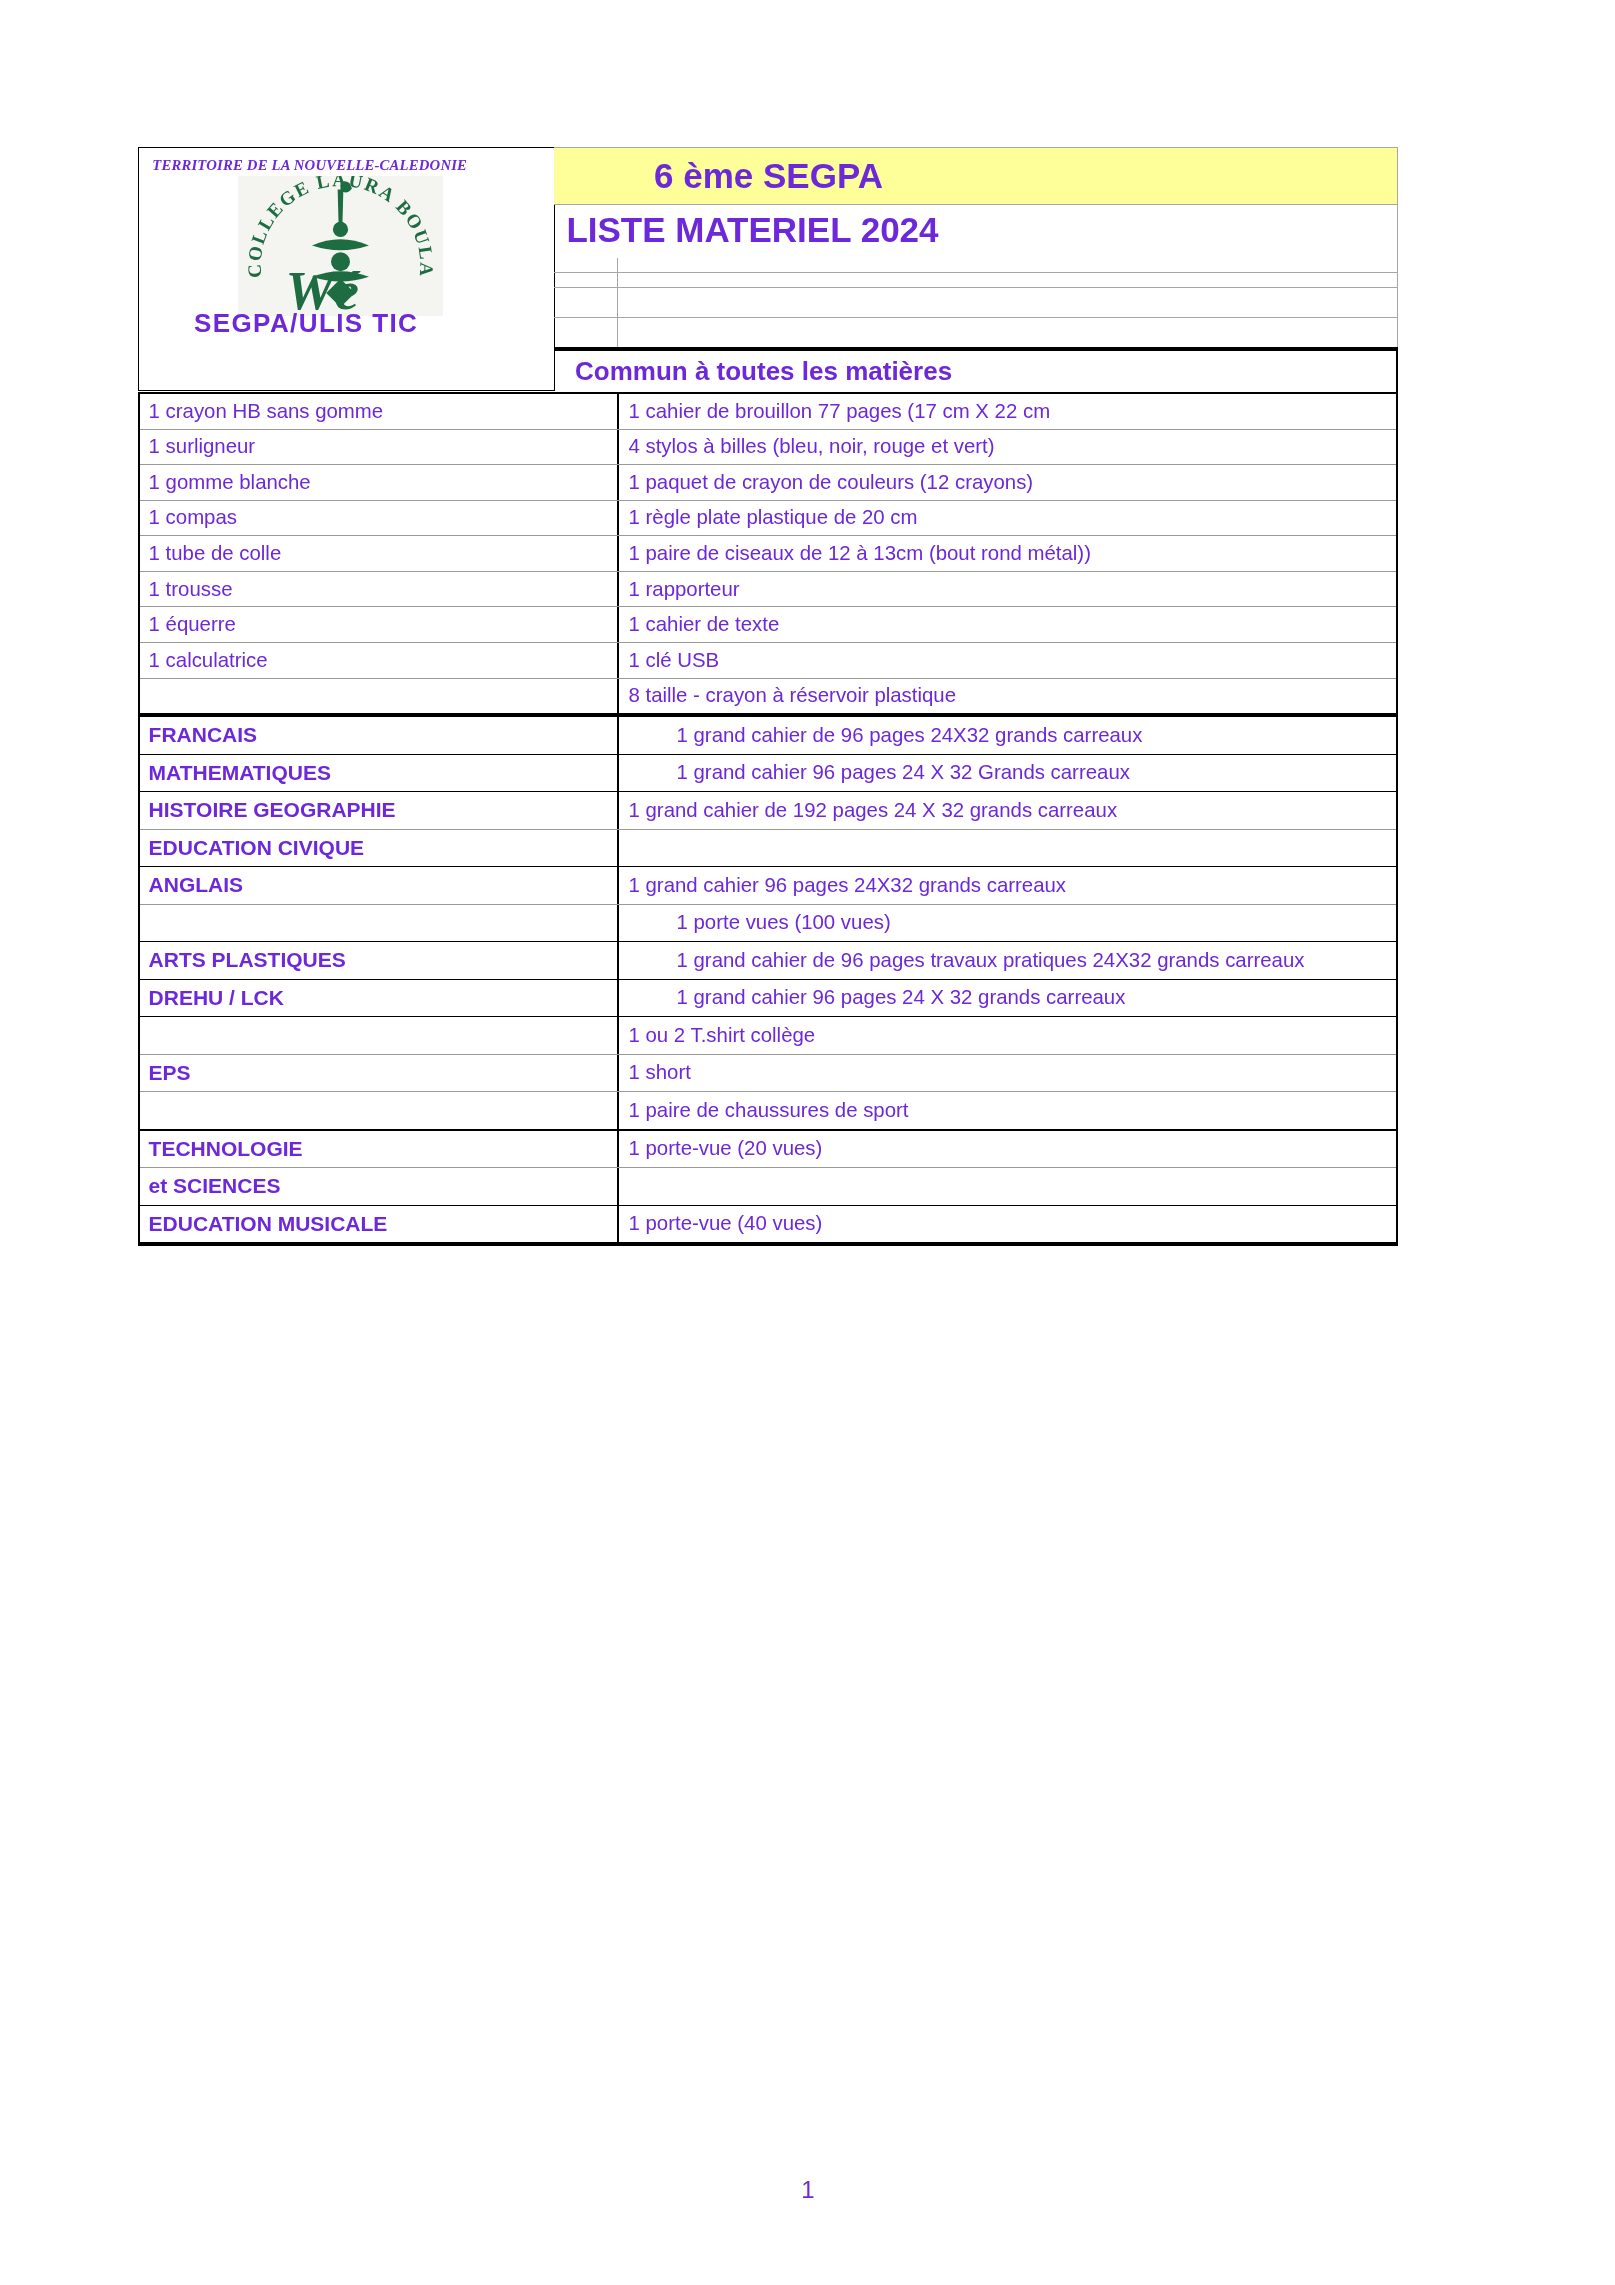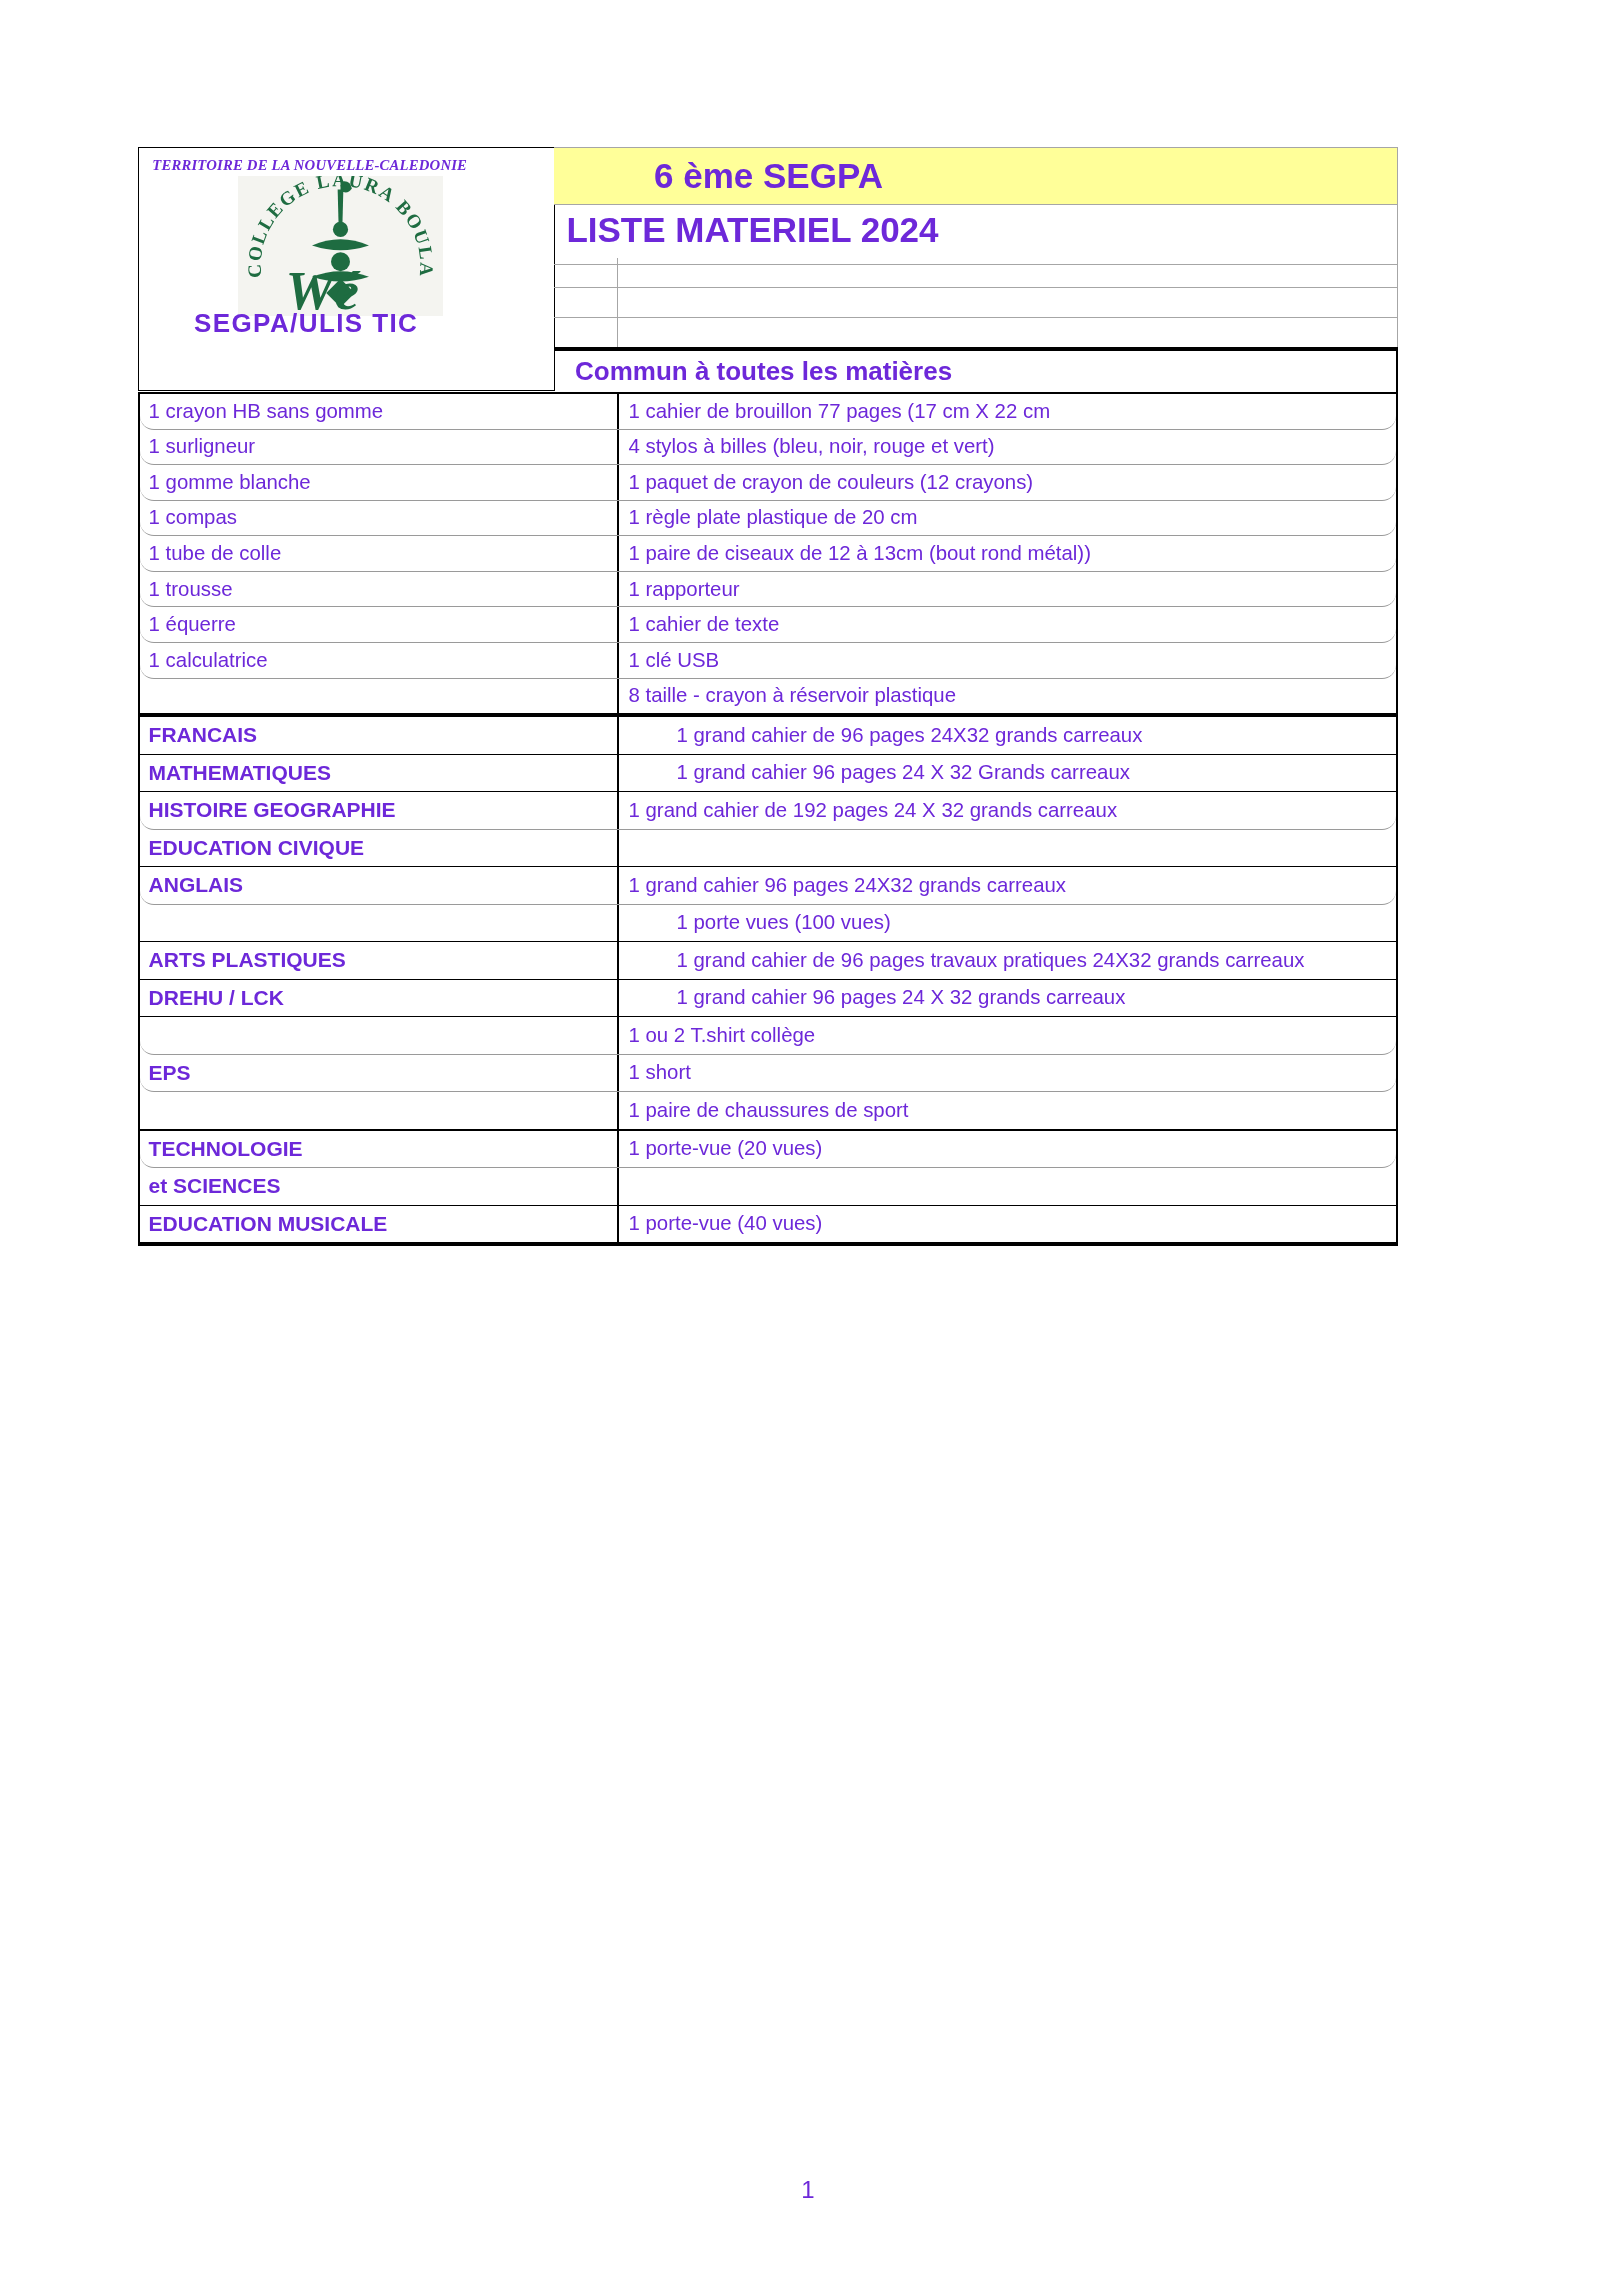--- a/index.html
+++ b/index.html
@@ -37,21 +37,21 @@
 
   
   .title-class {
     position:absolute; left:554px; top:147px; width:844px; height:58px;
     background:#FFFF99;
     border-top:1.9px solid #a6a6a6; border-right:1.9px solid #a6a6a6; border-bottom:1.9px solid #a6a6a6;
     font-weight:bold; font-size:35px;
     line-height:55px; padding-left:100px; white-space:nowrap;
   }
   .title-list {
-    position:absolute; left:554px; top:205px; width:844px; height:60px;
+    position:absolute; left:554px; top:205px; width:844px; height:68px;
     border-right:1.9px solid #a6a6a6; border-bottom:1.9px solid #a6a6a6;
     font-weight:bold; font-size:35px;
     line-height:49px; padding-left:12.4px; white-space:nowrap;
   }
   .empty-rows {
     position:absolute; left:554px; top:258px; width:844px; height:89px;
     display:flex; flex-direction:column;
     border-right:1.9px solid #a6a6a6;
   }
   .empty-row { flex:1; display:flex; border-bottom:1.9px solid #a6a6a6; }
@@ -72,21 +72,21 @@
     position:absolute; left:138px; top:392px; width:1260px; height:321px;
     border-top:2.9px solid #000; border-left:2.9px solid #000; border-right:2.9px solid #000;
     display:flex; flex-direction:column;
   }
   .subjects-table {
     position:absolute; left:138px; top:713px; width:1260px; height:533px;
     border-top:4.8px solid #000; border-left:2.9px solid #000; border-right:2.9px solid #000; border-bottom:4.8px solid #000;
     display:flex; flex-direction:column;
   }
   .trow { flex:1; display:flex; }
-  .sep-gray  { border-bottom:1.9px solid #9a9a9a;border-radius:14px; }
+  .sep-gray  { border-bottom:1.9px solid #9a9a9a; }
   .sep-black { border-bottom:1.9px solid #000;gap:48px; }
   .sep-black3{ border-bottom:2.9px solid #000; }
   .sep-none  { border-bottom:none; }
   .cell-left {
     width:479px; border-right:2.9px solid #000;
     display:flex; align-items:center; padding-left:8.6px;
     font-size:20.4px; white-space:nowrap; overflow:hidden;
   }
   .cell-right {
     flex:1; display:flex; align-items:center; padding-left:9.5px;

